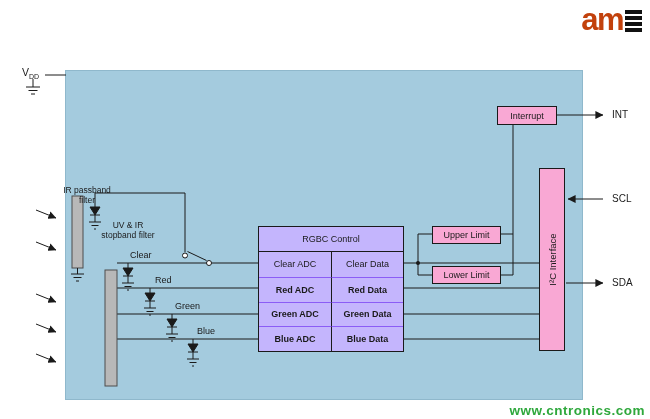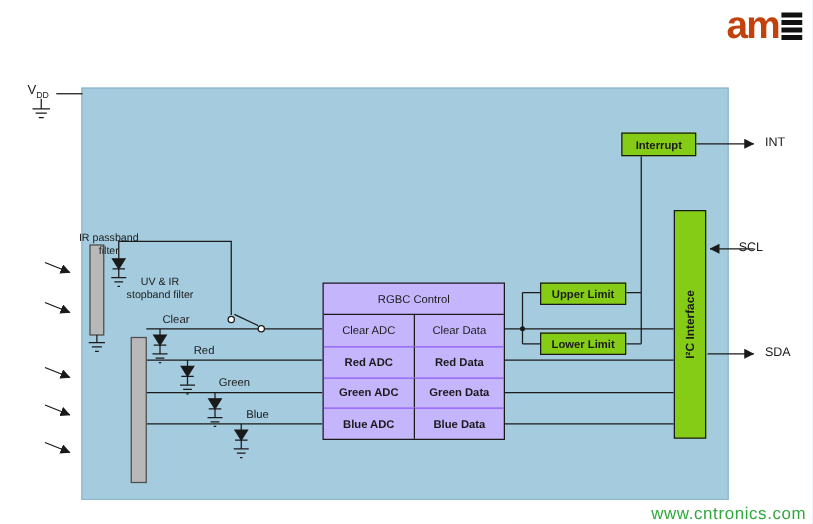--- a/index.html
+++ b/index.html
@@ -8,24 +8,23 @@
     font-family:"Liberation Sans", sans-serif; color:#1a1a1a; overflow:hidden;
   }
   .chip {
     position:absolute; left:65px; top:70px; width:518px; height:330px;
     background:var(--chip,#a4cbde); border:1px solid #8fb8cc; box-sizing:border-box;
   }
   svg.wires { position:absolute; left:0; top:0; }
   .fbar { fill:var(--bar,#b8b8b8); stroke:#4c4c4c; stroke-width:1; }
 
   .box {
-    position:absolute; box-sizing:border-box; background:#84cc16;
+    position:absolute; box-sizing:border-box; background:#f9a8d4;
     border:1px solid #1a1a1a; display:flex; align-items:center; justify-content:center;
     font-size:9px;
-    font-weight:bold;
   }
   #interrupt { left:497px; top:106px; width:60px; height:19px; }
   #upper     { left:432px; top:226px; width:69px; height:18px; }
   #lower     { left:432px; top:266px; width:69px; height:18px; }
   #i2c       { left:539px; top:168px; width:26px; height:183px; }
   #i2c span  { display:block; transform:rotate(-90deg); white-space:nowrap; font-size:9.5px; }
 
   .rgbc {
     position:absolute; left:258px; top:226px; width:146px; height:126px;
     box-sizing:border-box; background:#c4b5fd; border:1px solid #1a1a1a;
@@ -42,31 +41,31 @@
   .small { font-size:8.5px; text-align:center; line-height:1.2; }
   #lbl-ir    { left:58px;  top:165px; width:58px;margin-top:20px; }
   #lbl-uv    { left:99px;  top:220px; width:58px; }
   #lbl-clear { left:130px; top:250px; }
   #lbl-red   { left:155px; top:275px; }
   #lbl-green { left:175px; top:301px; }
   #lbl-blue  { left:197px; top:326px; }
 
   .pin { position:absolute; font-size:10px; }
   #pin-int { left:612px; top:109px; }
-  #pin-scl { left:591px; top:193px; }
+  #pin-scl { left:612px; top:193px; }
   #pin-sda { left:612px; top:277px; }
   #pin-vdd { left:22px;  top:66px; font-size:10.5px; }
   #pin-vdd sub { font-size:7px; }
 
   .logo { position:absolute; right:8px; top:4px; display:flex; align-items:flex-start; }
   .logo-am { font-size:31px; font-weight:bold; letter-spacing:-1.5px; line-height:1; color:#c2410c; }
   .logo-s { margin-left:2px; margin-top:5px; }
 
   .watermark {
-    position:absolute; right:5px; bottom:1px; font-size:13.5px; font-weight:normal;
+    position:absolute; right:5px; bottom:1px; font-size:13.5px; font-weight:bold;
     color:var(--green,#2fa83c); letter-spacing:0.5px;
   }
 </style>
 </head>
 <body>
 
 <div class="stage">
 
   <div class="chip"></div>
 

